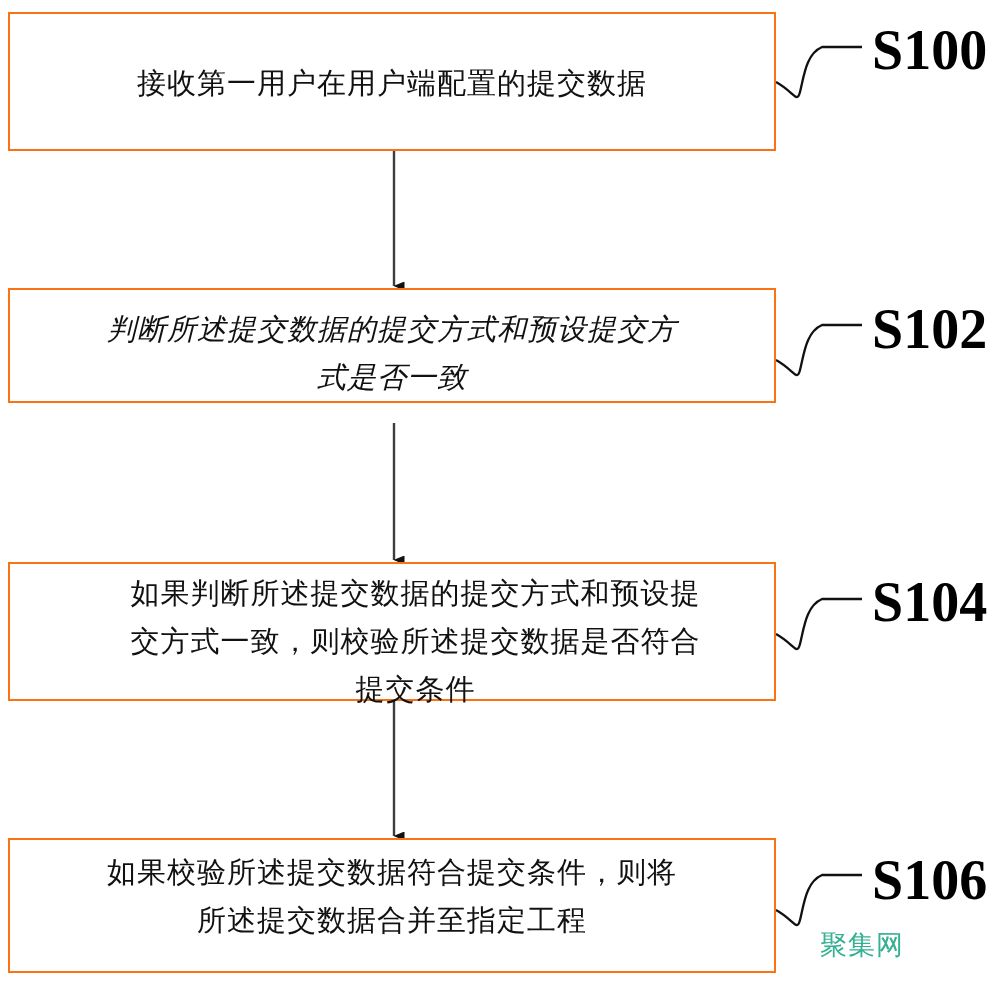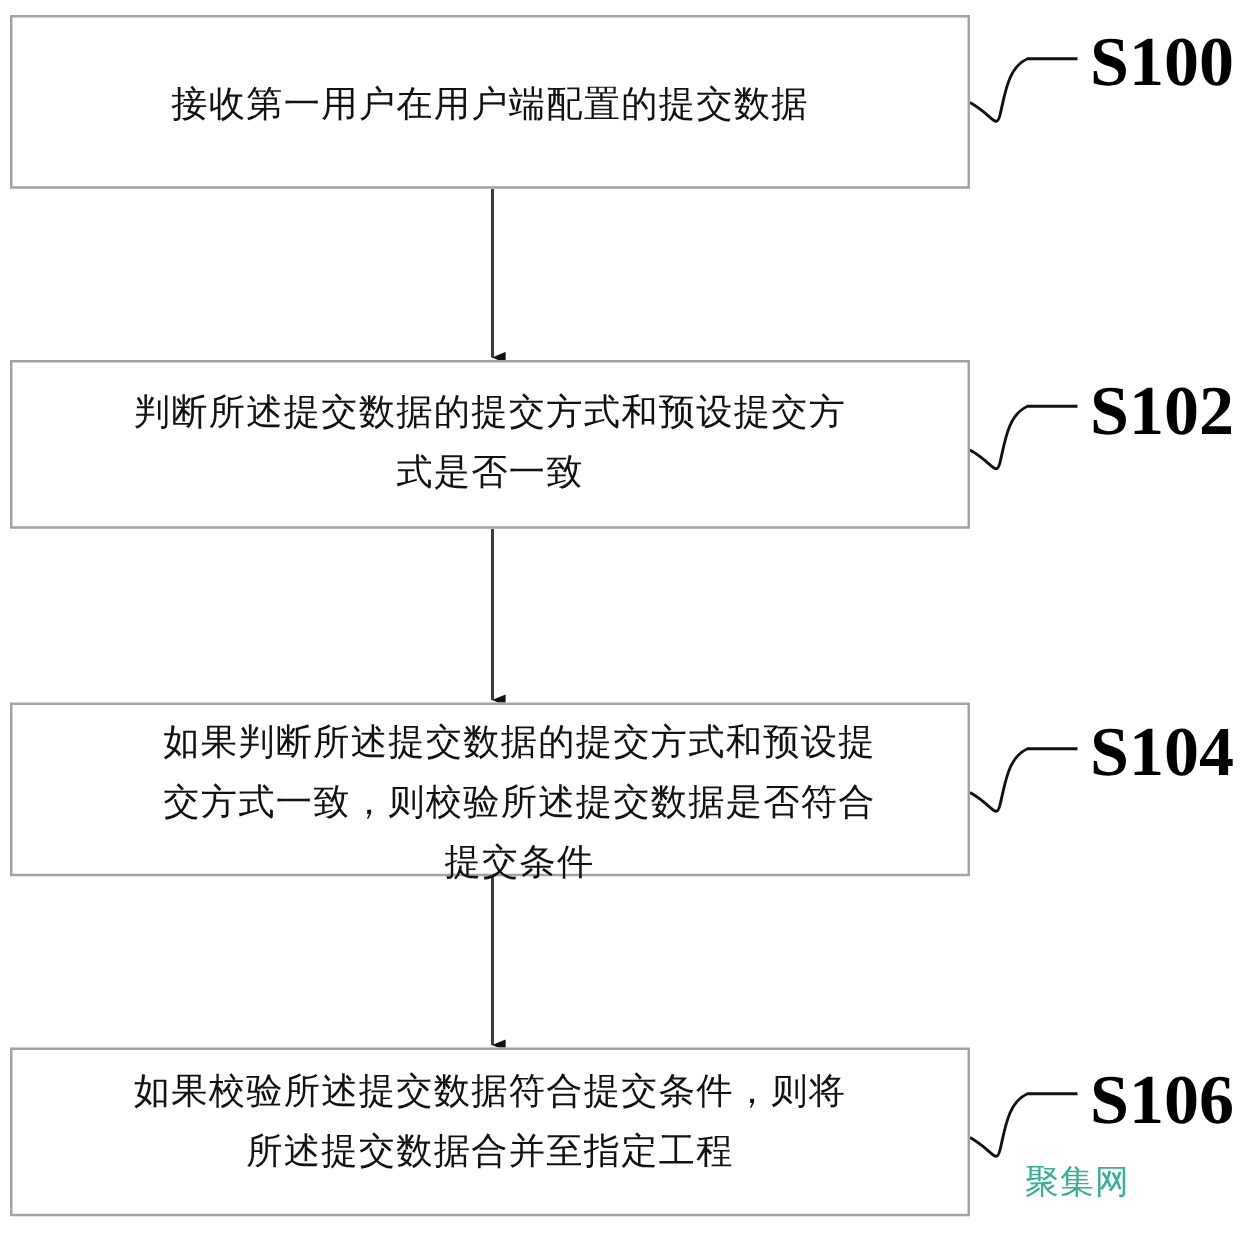--- a/index.html
+++ b/index.html
@@ -21,21 +21,21 @@
     position: absolute;
     left: 0;
     top: 0;
     width: 1000px;
     height: 987px;
     pointer-events: none;
   }
   .step-box {
     position: absolute;
     box-sizing: border-box;
-    border: 2px solid #a3a3a3;
+    border: 2px solid #f97316;
     background: #ffffff;
     display: flex;
     align-items: flex-start;
     justify-content: center;
   }
   .step-text {
     display: block;
     width: 100%;
     text-align: center;
     font-family: "DejaVu Serif", "Liberation Serif", serif;
@@ -60,21 +60,21 @@
     position: absolute;
     font-family: "DejaVu Sans", "Liberation Sans", sans-serif;
     font-size: 27px;
     font-weight: 400;
     letter-spacing: 1px;
     white-space: nowrap;
   }
 
   
   #box-s100 { left: 8px;  top: 12px;  width: 768px; height: 139px; }
-  #box-s102 { left: 8px;  top: 288px; width: 768px; height: 135px; }
+  #box-s102 { left: 8px;  top: 288px; width: 768px; height: 115px; font-style: italic; }
   #box-s104 { left: 8px;  top: 562px; width: 768px; height: 139px; }
   #box-s106 { left: 8px;  top: 838px; width: 768px; height: 135px; }
 
   #box-s100 .step-text { padding-top: 45px; }
   #box-s102 .step-text { padding-top: 15px; }
   #box-s104 .step-text { padding-top: 5px; margin-left: 47px; }
   #box-s106 .step-text { padding-top: 8px; }
 
   #label-s100 { left: 872px; top: 18px; }
   #label-s102 { left: 872px; top: 297px; }

